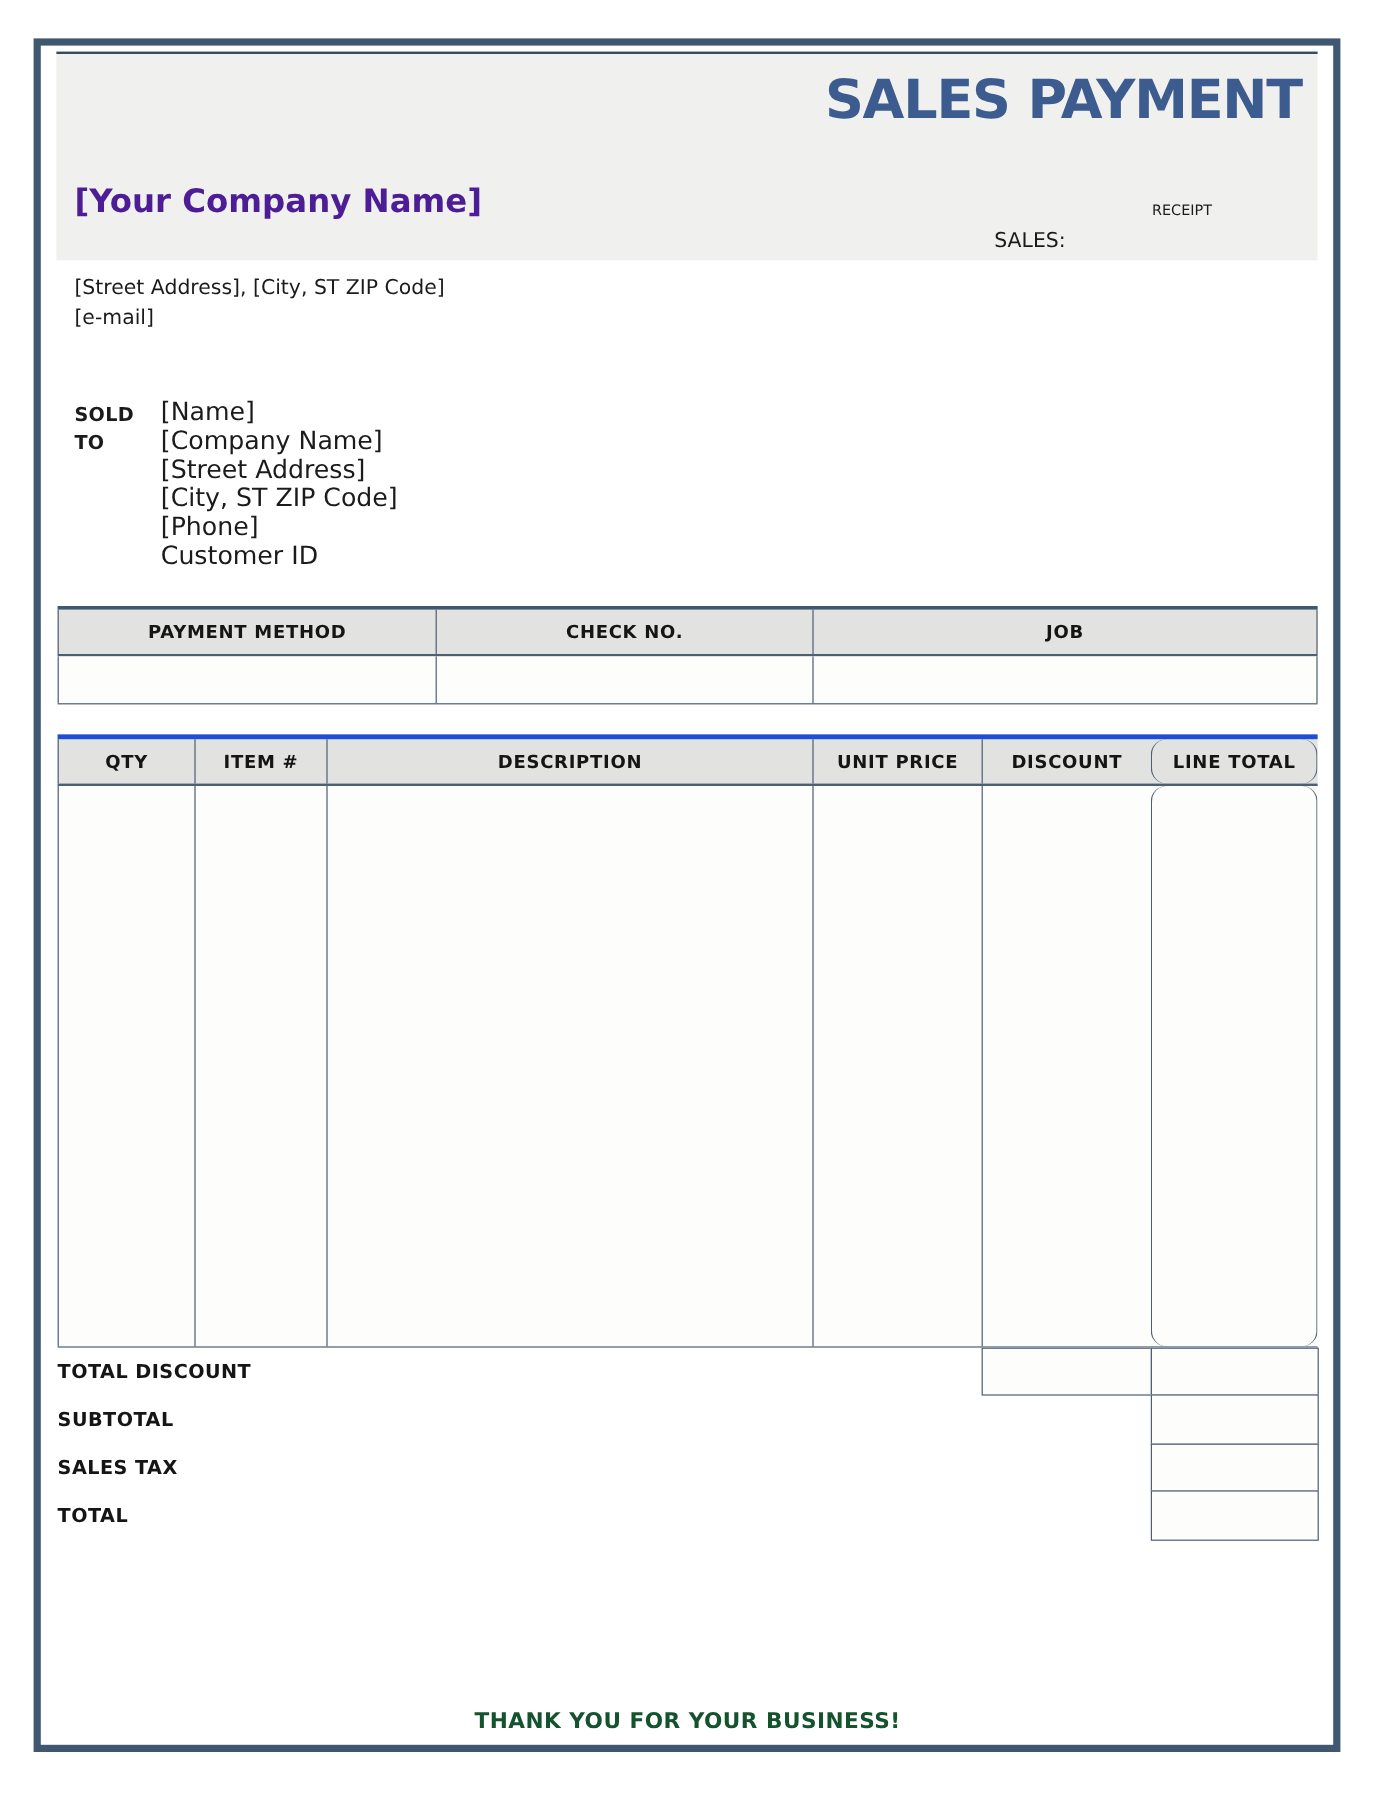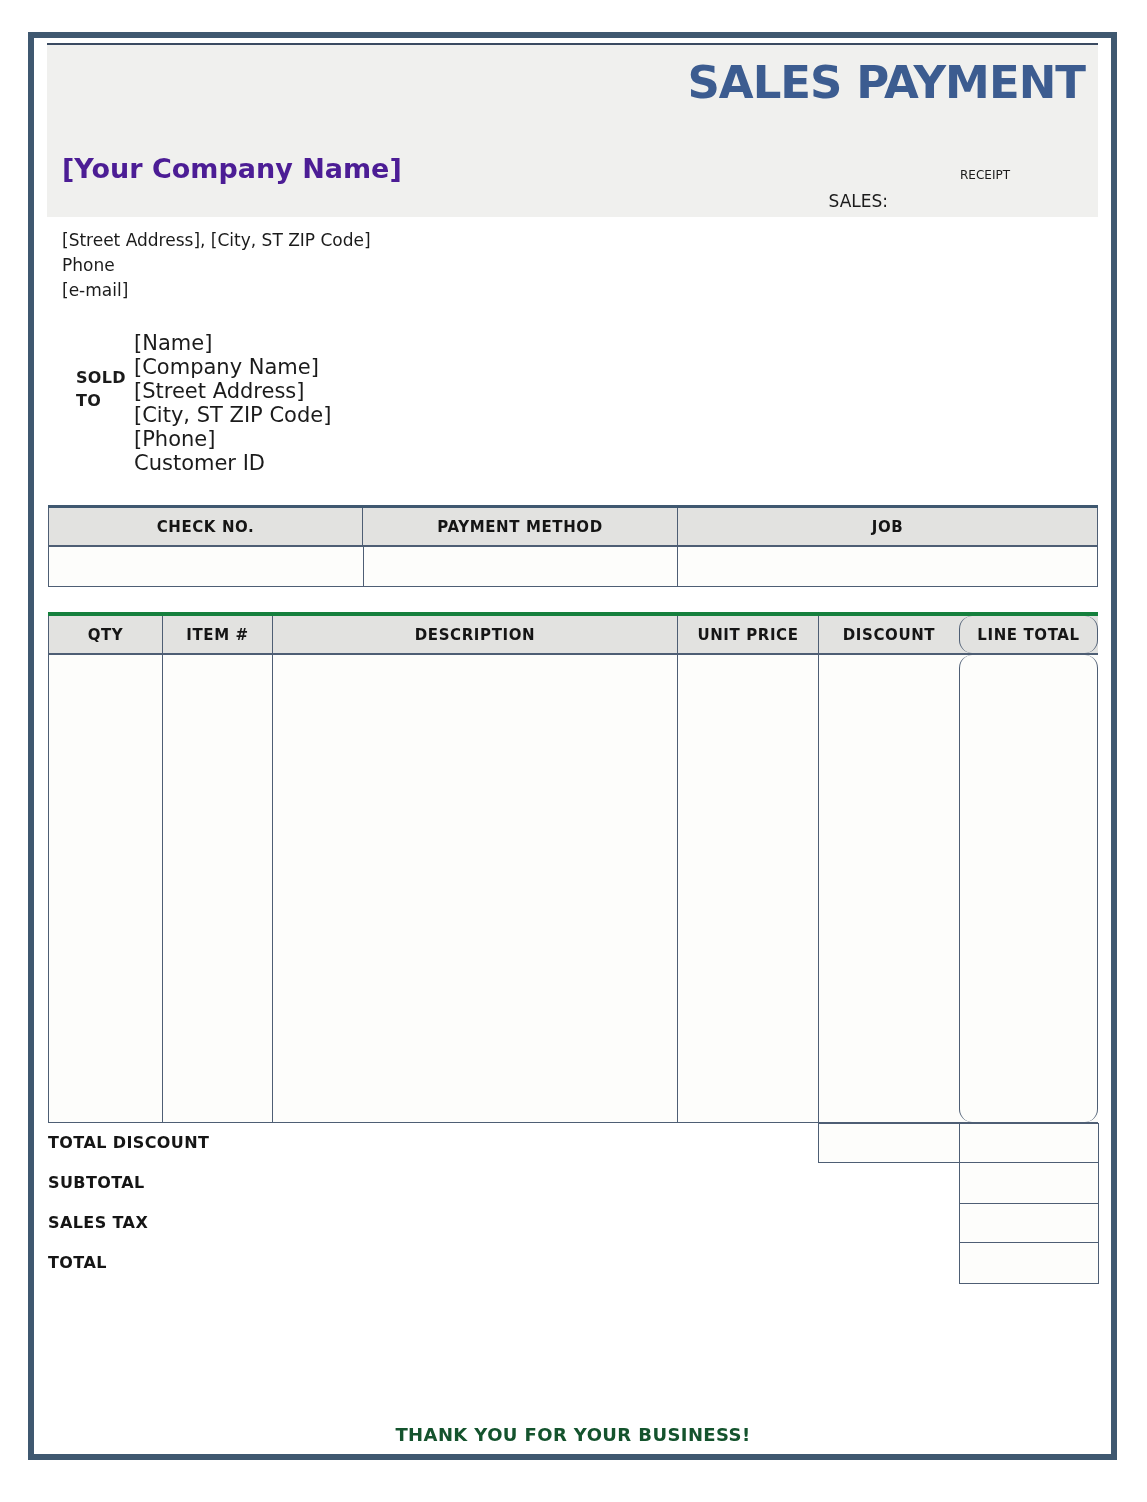--- a/index.html
+++ b/index.html
@@ -23,22 +23,22 @@
   .company {
     position:absolute; left:62px; top:153px; font-size:27px; font-weight:bold;
     color:#4c1d95; line-height:1.2; white-space:nowrap;
   }
   .receipt-label { position:absolute; right:137px; top:168px; font-size:12px; }
   .date-label    { position:absolute; right:259px; top:191px; font-size:17px; }
   .addr {
     position:absolute; left:62px; top:228px; font-size:17px; line-height:25px;
   }
   .sold-label {
-    position:absolute; left:76px; top:334px; font-size:16px; font-weight:bold;
-    line-height:23px; letter-spacing:0.3px;margin-top:32px;
+    position:absolute; left:62px; top:334px; font-size:16px; font-weight:bold;
+    line-height:23px; letter-spacing:0.3px;
   }
   .sold-lines {
     position:absolute; left:134px; top:331px; font-size:21px; line-height:24px;
   }
   
   .pay { position:absolute; left:48px; top:505px; width:1050px; }
   .row { display:flex; box-sizing:border-box; }
   .pay .hrow {
     border-top:3px solid #3f5870; border-bottom:2px solid #4e5e74;
     background:#e2e2e0; height:42px;
@@ -48,21 +48,21 @@
     box-sizing:border-box; border-left:1px solid #4e5e74;
     display:flex; align-items:center; justify-content:center;
   }
   .cell.last { border-right:1px solid #4e5e74; }
   .hcell { font-weight:bold; font-size:15px; letter-spacing:0.6px; color:#151515; }
   .pw1 { width:315px; } .pw2 { width:314px; } .pw3 { width:421px; }
   
   .items-h {
     position:absolute; left:48px; top:612px; width:1050px; height:43px;
     display:flex; box-sizing:border-box; background:#e2e2e0;
-    border-top:4px solid #15803d; border-bottom:2px solid #4e5e74;
+    border-top:4px solid #1d4ed8; border-bottom:2px solid #4e5e74;
   }
   .items-b {
     position:absolute; left:48px; top:655px; width:1050px; height:468px;
     display:flex; box-sizing:border-box; background:#fdfdfb;
     border-bottom:1px solid #4e5e74;
   }
   .iw1 { width:114px; } .iw2 { width:110px; } .iw3 { width:405px; }
   .iw4 { width:141px; } .iw5 { width:141px; } .iw6 { width:139px;border-radius:13px; }
   
   .t-label {
@@ -93,41 +93,40 @@
 <div class="frame"></div>
 
 <div class="band"></div>
 <div class="title">SALES PAYMENT</div>
 <div class="company">[Your Company Name]</div>
 <div class="receipt-label">RECEIPT</div>
 <div class="date-label">SALES:</div>
 
 <div class="addr">
   <div>[Street Address], [City, ST  ZIP Code]</div>
-  <div>Phone</div>
   <div>[e-mail]</div>
 </div>
 
 <div class="sold-label">
   <div>SOLD</div>
   <div>TO</div>
 </div>
 <div class="sold-lines">
   <div>[Name]</div>
   <div>[Company Name]</div>
   <div>[Street Address]</div>
   <div>[City, ST  ZIP Code]</div>
   <div>[Phone]</div>
   <div>Customer ID</div>
 </div>
 
 <div class="pay">
   <div class="row hrow">
+    <div class="cell hcell pw1">PAYMENT METHOD</div>
     <div class="cell hcell pw2">CHECK NO.</div>
-    <div class="cell hcell pw1">PAYMENT METHOD</div>
     <div class="cell hcell pw3 last">JOB</div>
   </div>
   <div class="row drow">
     <div class="cell pw1"></div>
     <div class="cell pw2"></div>
     <div class="cell pw3 last"></div>
   </div>
 </div>
 
 <div class="items-h">

